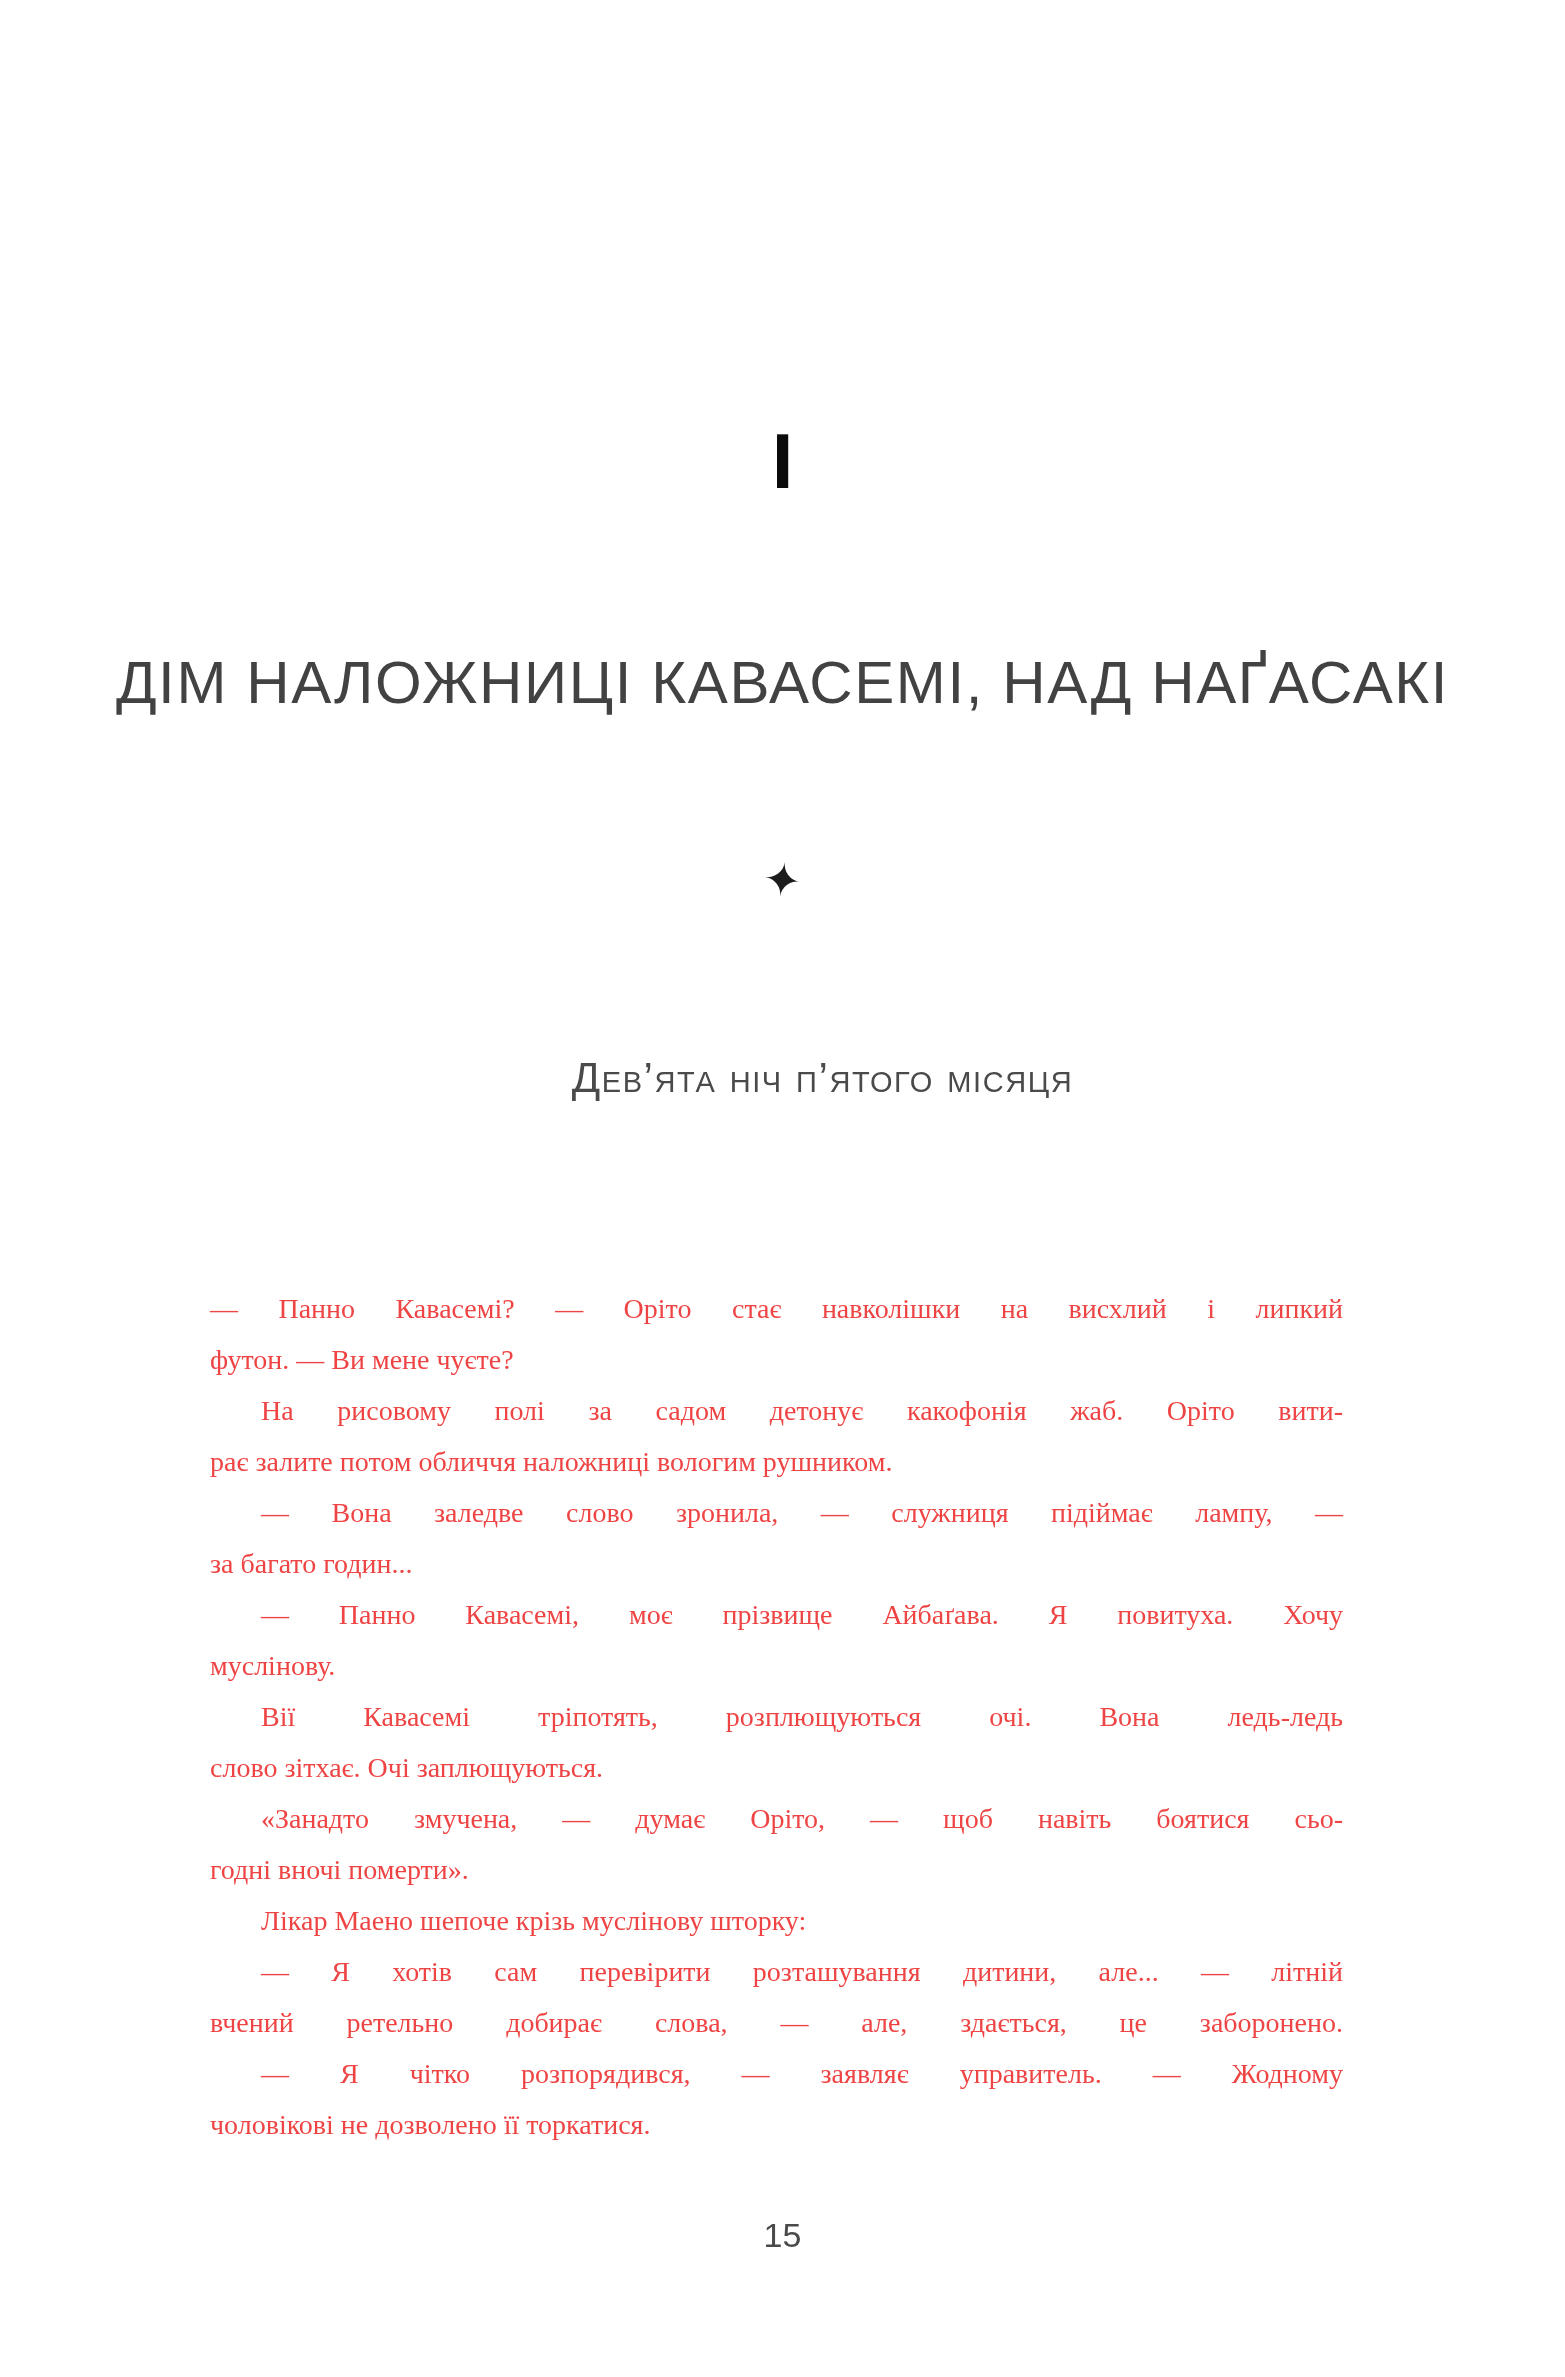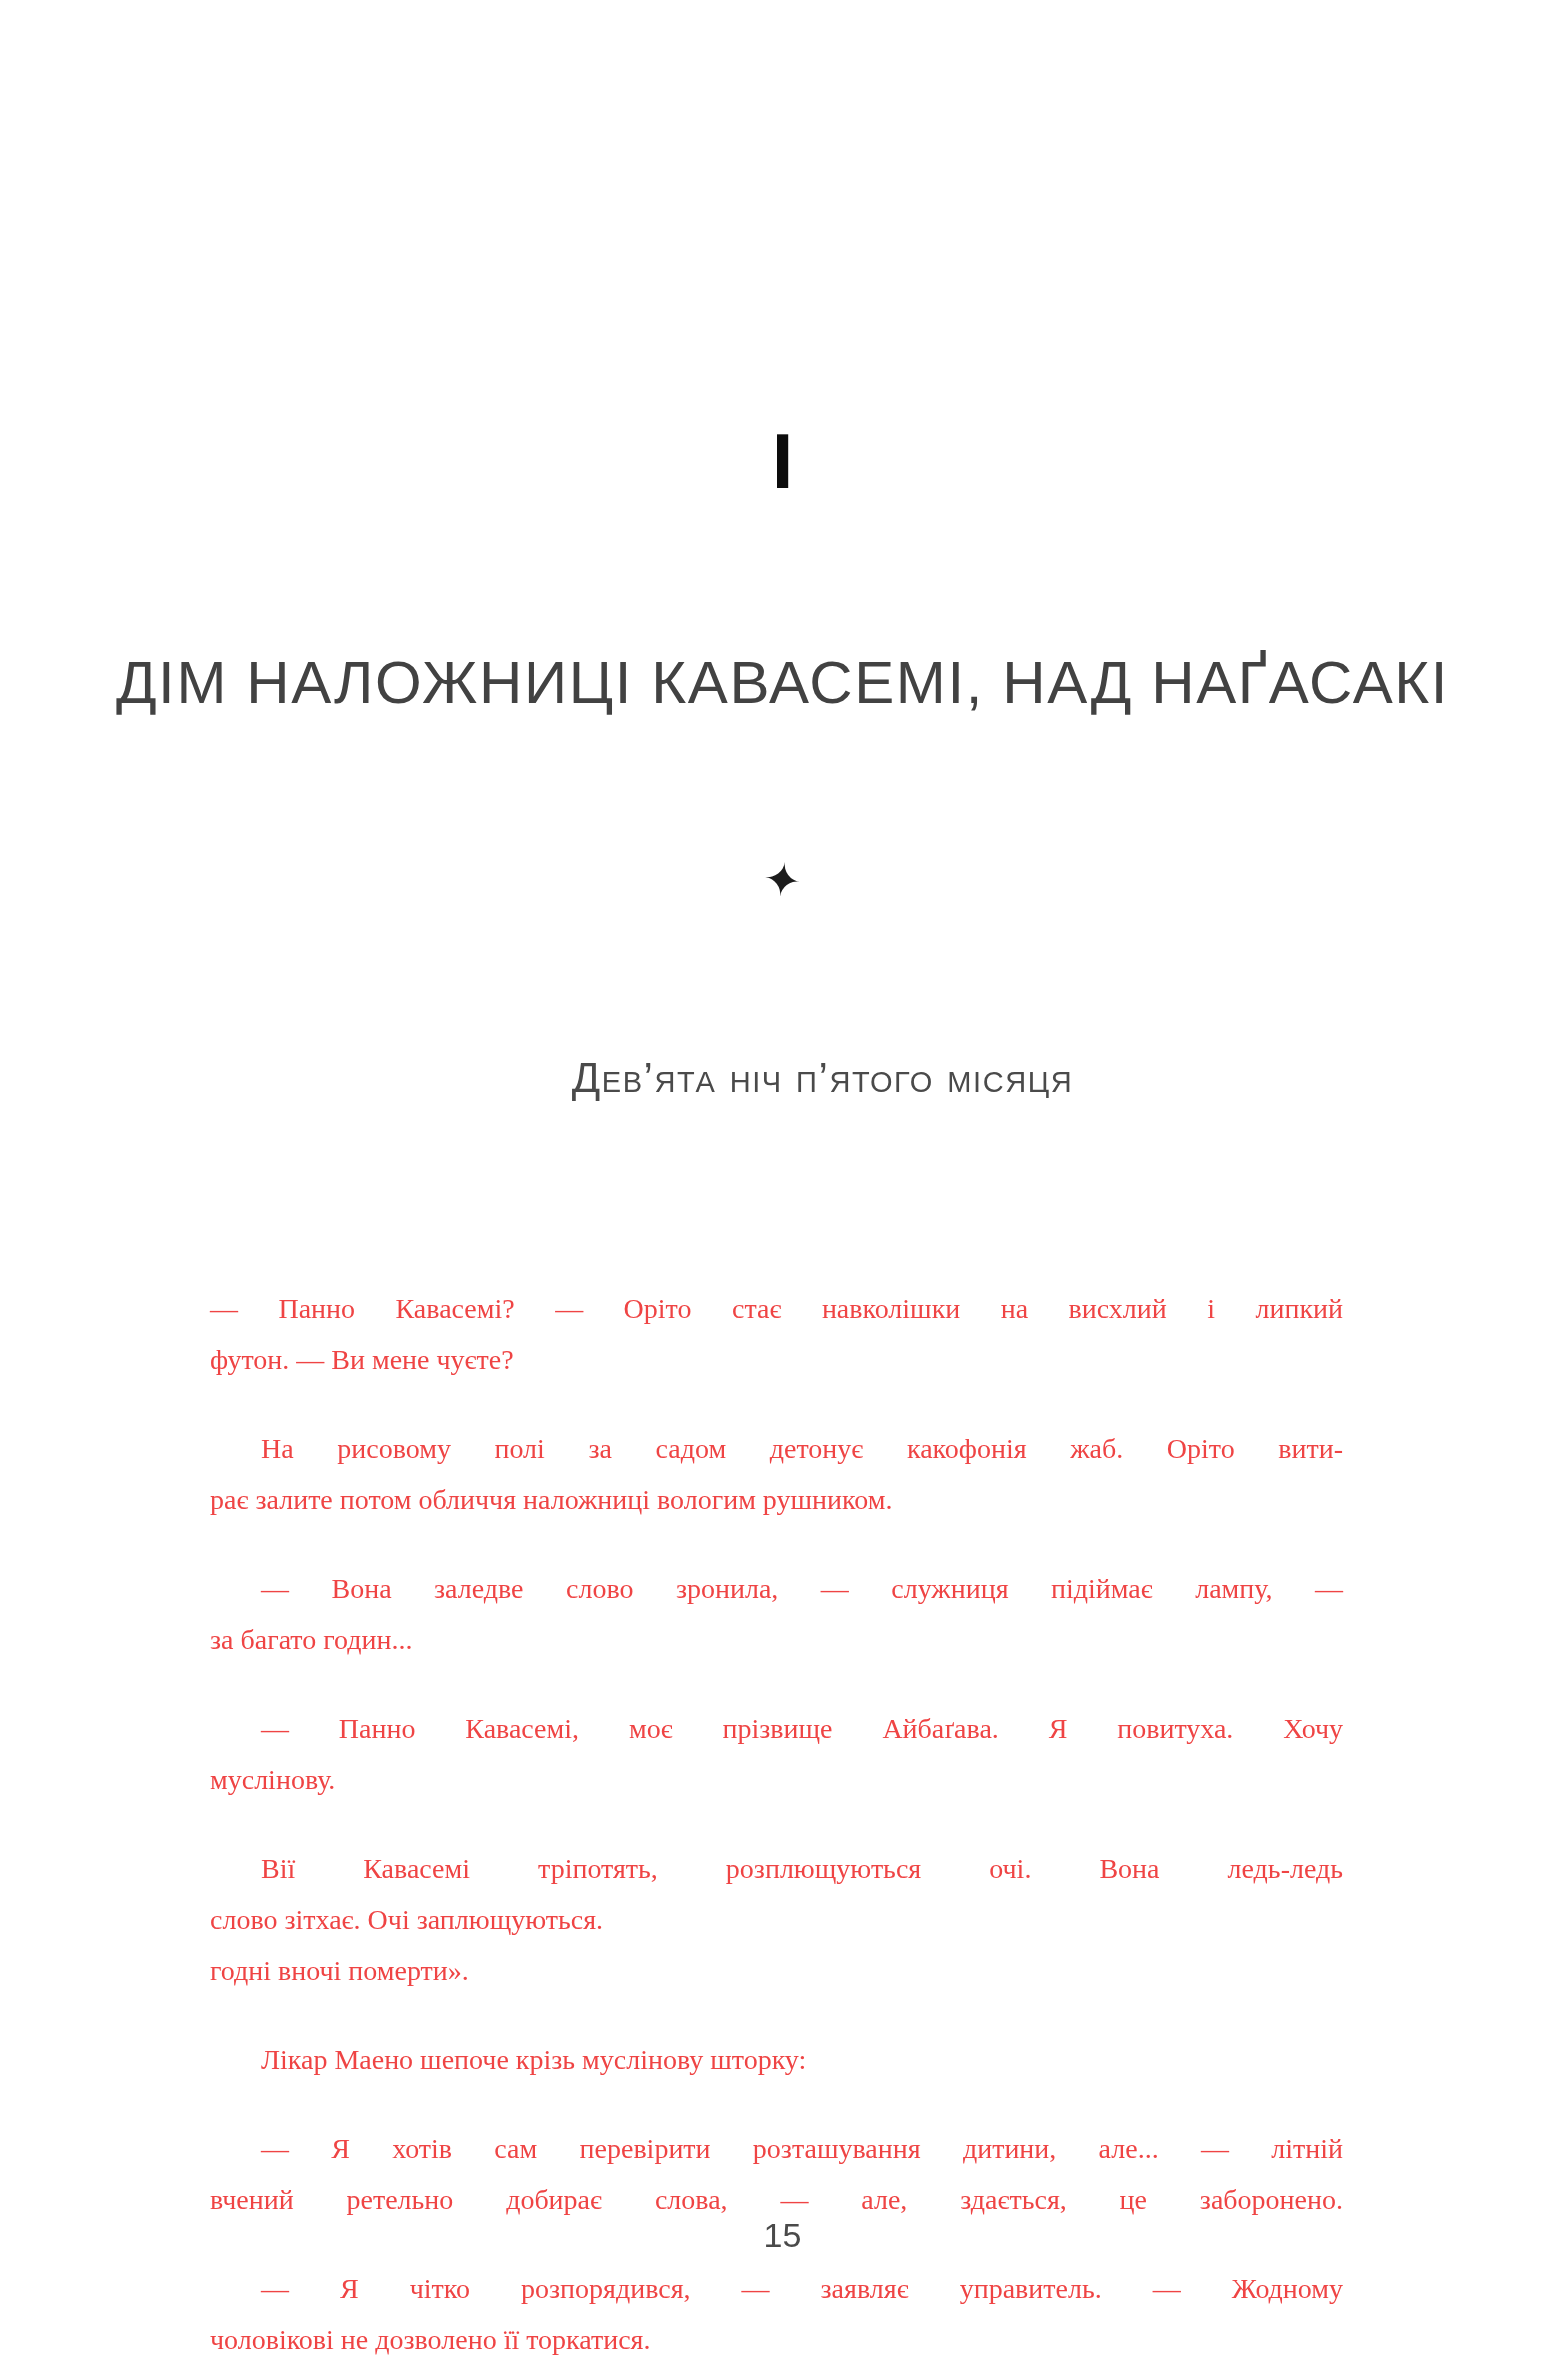--- a/index.html
+++ b/index.html
@@ -64,21 +64,21 @@
     line-height: 51px;
     color: #ef4444;
   }
   .line { height: 51px; }
   .jf {
     text-align: justify;
     text-align-last: justify;
     text-justify: inter-word;
   }
   .lt { text-align: left; }
-  .ind { text-indent: 51px; margin-top: 38px; }
+  .ind { text-indent: 51px; }
   #folio {
     top: 2216px;
     font-family: "Liberation Sans", "DejaVu Sans", sans-serif;
     font-size: 34px;
     color: #4a4a4a;
   }
 </style>
 </head>
 <body>
 
@@ -98,20 +98,21 @@
     <div class="line jf">— Панно Кавасемі? — Оріто стає навколішки на висхлий і липкий</div>
     <div class="line lt">футон. — Ви мене чуєте?</div>
     <div class="line jf ind">На рисовому полі за садом детонує какофонія жаб. Оріто вити-</div>
     <div class="line lt">рає залите потом обличчя наложниці вологим рушником.</div>
     <div class="line jf ind">— Вона заледве слово зронила, — служниця підіймає лампу, —</div>
     <div class="line lt">за багато годин...</div>
     <div class="line jf ind">— Панно Кавасемі, моє прізвище Айбаґава. Я повитуха. Хочу</div>
     <div class="line lt">муслінову.</div>
     <div class="line jf ind">Вії Кавасемі тріпотять, розплющуються очі. Вона ледь-ледь</div>
     <div class="line lt">слово зітхає. Очі заплющуються.</div>
+    <div class="line jf ind">«Занадто змучена, — думає Оріто, — щоб навіть боятися сьо-</div>
     <div class="line lt">годні вночі померти».</div>
     <div class="line lt ind">Лікар Маено шепоче крізь муслінову шторку:</div>
     <div class="line jf ind">— Я хотів сам перевірити розташування дитини, але... — літній</div>
     <div class="line jf">вчений ретельно добирає слова, — але, здається, це заборонено.</div>
     <div class="line jf ind">— Я чітко розпорядився, — заявляє управитель. — Жодному</div>
     <div class="line lt">чоловікові не дозволено її торкатися.</div>
   </div>
 
   <div id="folio" class="centered-block">15</div>
 

